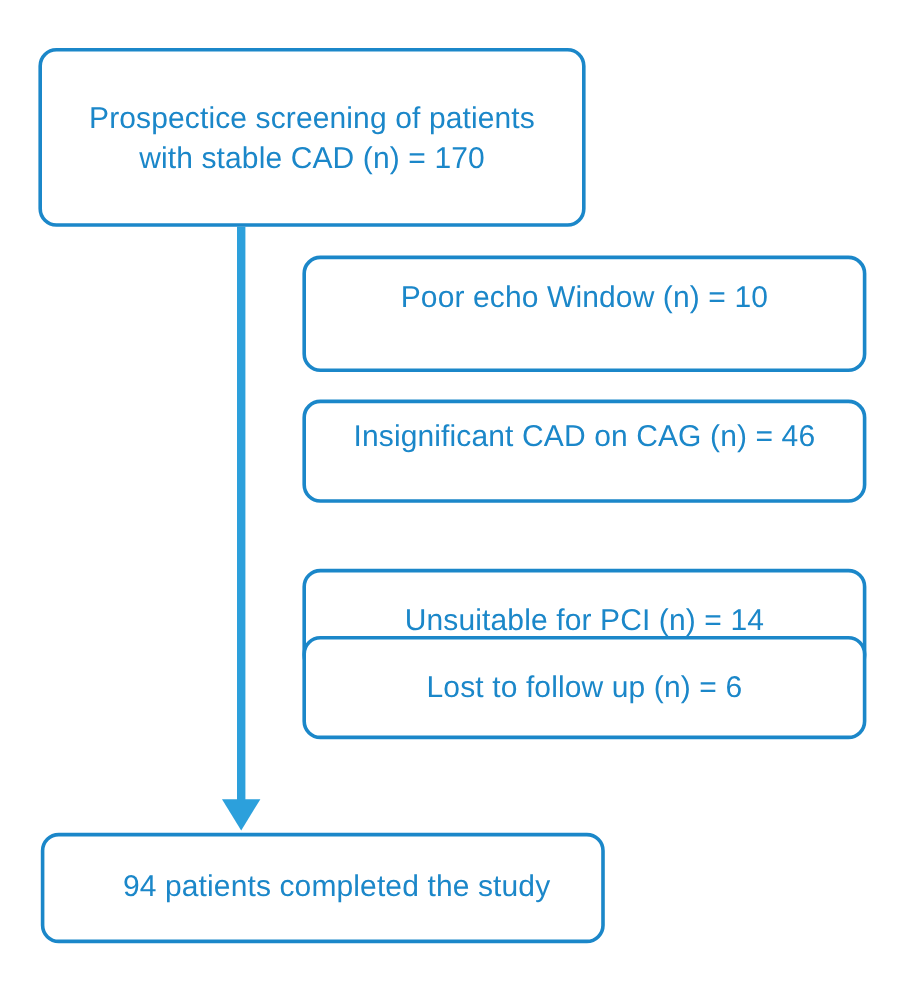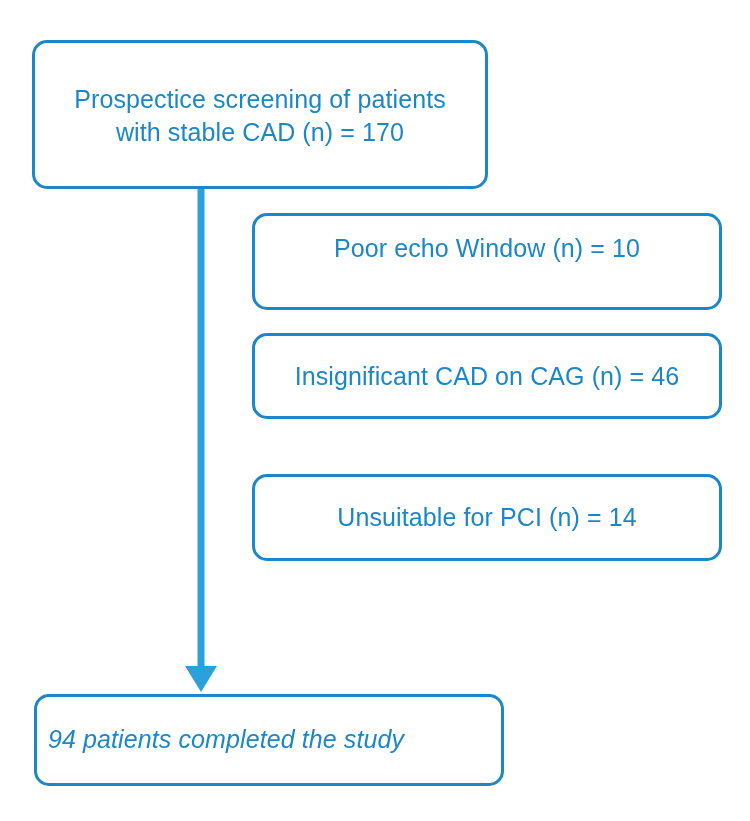--- a/index.html
+++ b/index.html
@@ -55,35 +55,34 @@
   
   #node-completed {
     left: 34px;
     top: 694px;
     width: 470px;
     height: 92px;
     align-items: flex-start;
     padding-top: 26px;
   }
   #node-completed .node-label {
-    text-align: left;
+    text-align: center;
     width: 100%;
-    padding-left: 11px;
+    padding-left: 23px;
     box-sizing: border-box;
-    font-style: italic;
   }
 
   
   .exclusion {
     left: 252px;
     width: 470px;
     align-items: flex-start;
   }
   #node-exclusion-0 { top: 213px; height: 97px; padding-top: 16px; }
-  #node-exclusion-1 { top: 333px; height: 86px; padding-top: 24px; }
+  #node-exclusion-1 { top: 333px; height: 86px; padding-top: 12px; }
   #node-exclusion-2 { top: 428px; height: 87px; padding-top: 24px; margin-top: 46px; }
   #node-exclusion-3 { top: 530px; height: 86px; padding-top: 24px; }
 
   .arrow-svg {
     position: absolute;
     left: 0;
     top: 0;
     width: 750px;
     height: 821px;
     pointer-events: none;
@@ -109,18 +108,21 @@
   </div>
 
   <div class="node exclusion" id="node-exclusion-1">
     <span class="node-label">Insignificant CAD on CAG (n) = 46</span>
   </div>
 
   <div class="node exclusion" id="node-exclusion-2">
     <span class="node-label">Unsuitable for PCI (n) = 14</span>
   </div>
 
+  <div class="node exclusion" id="node-exclusion-3">
+    <span class="node-label">Lost to follow up (n) = 6</span>
+  </div>
 
   <div class="node" id="node-completed">
     <span class="node-label">94 patients completed the study</span>
   </div>
 
 </div>
 
 </body></html>

